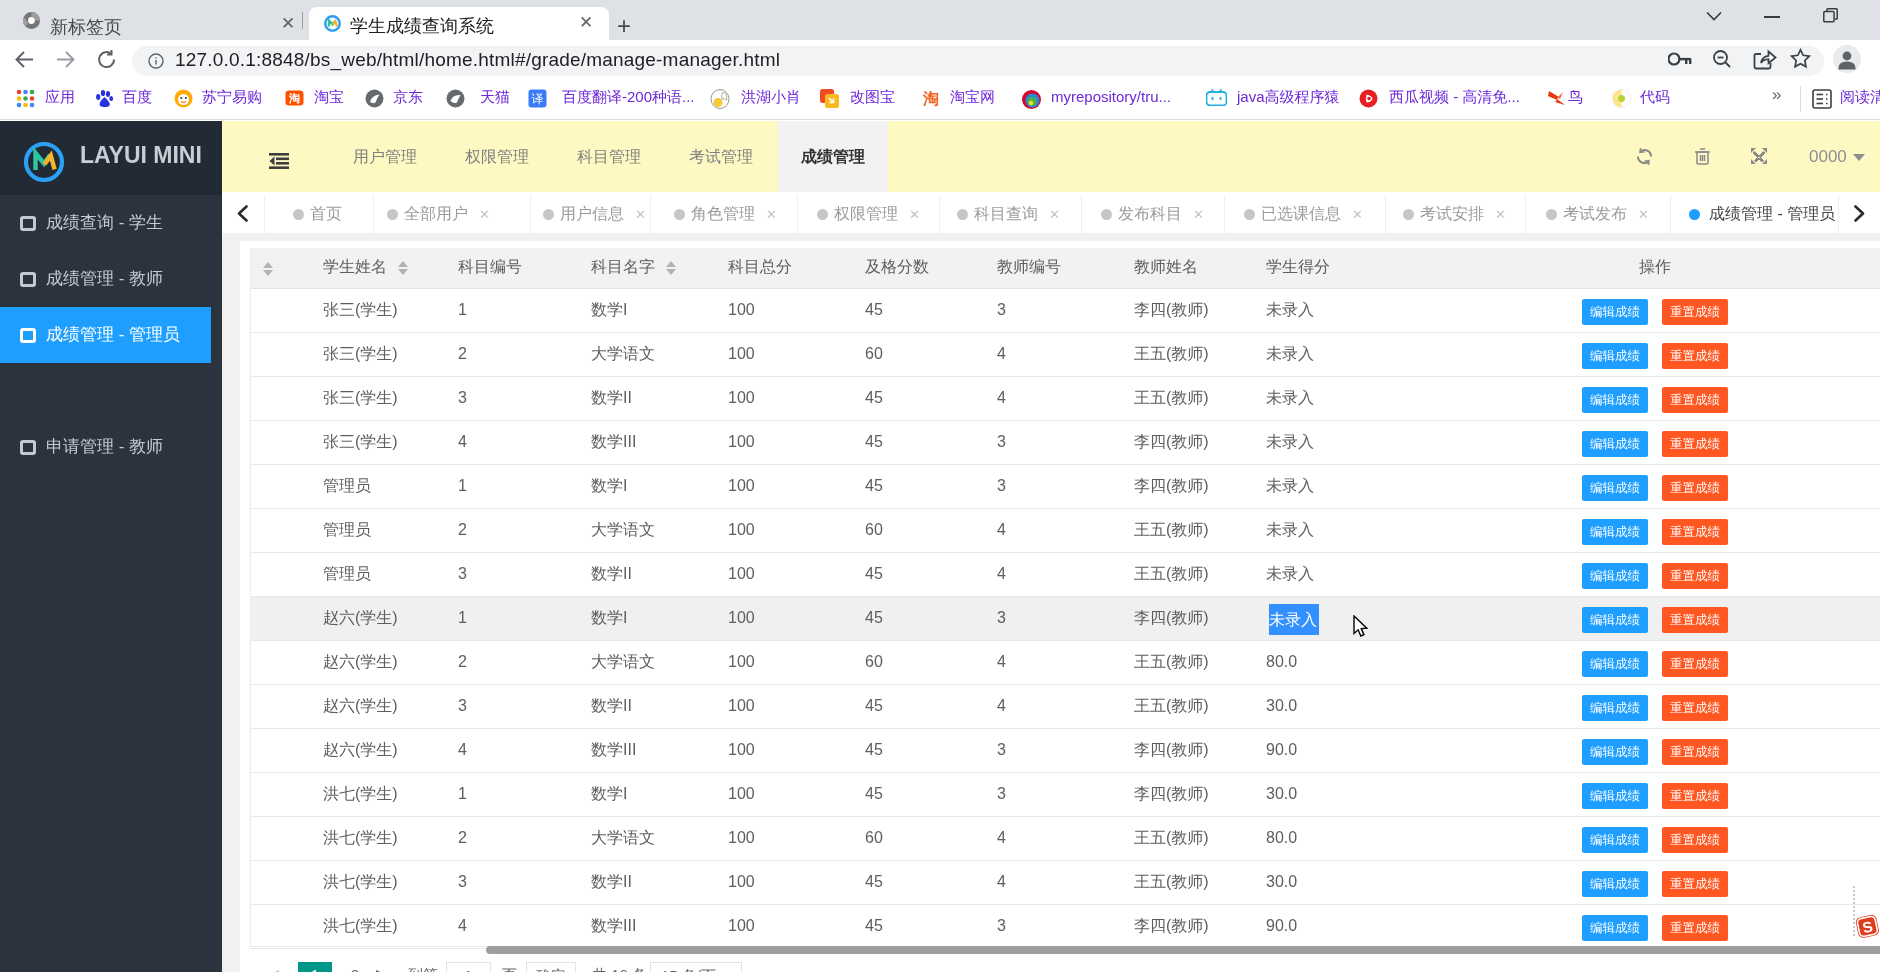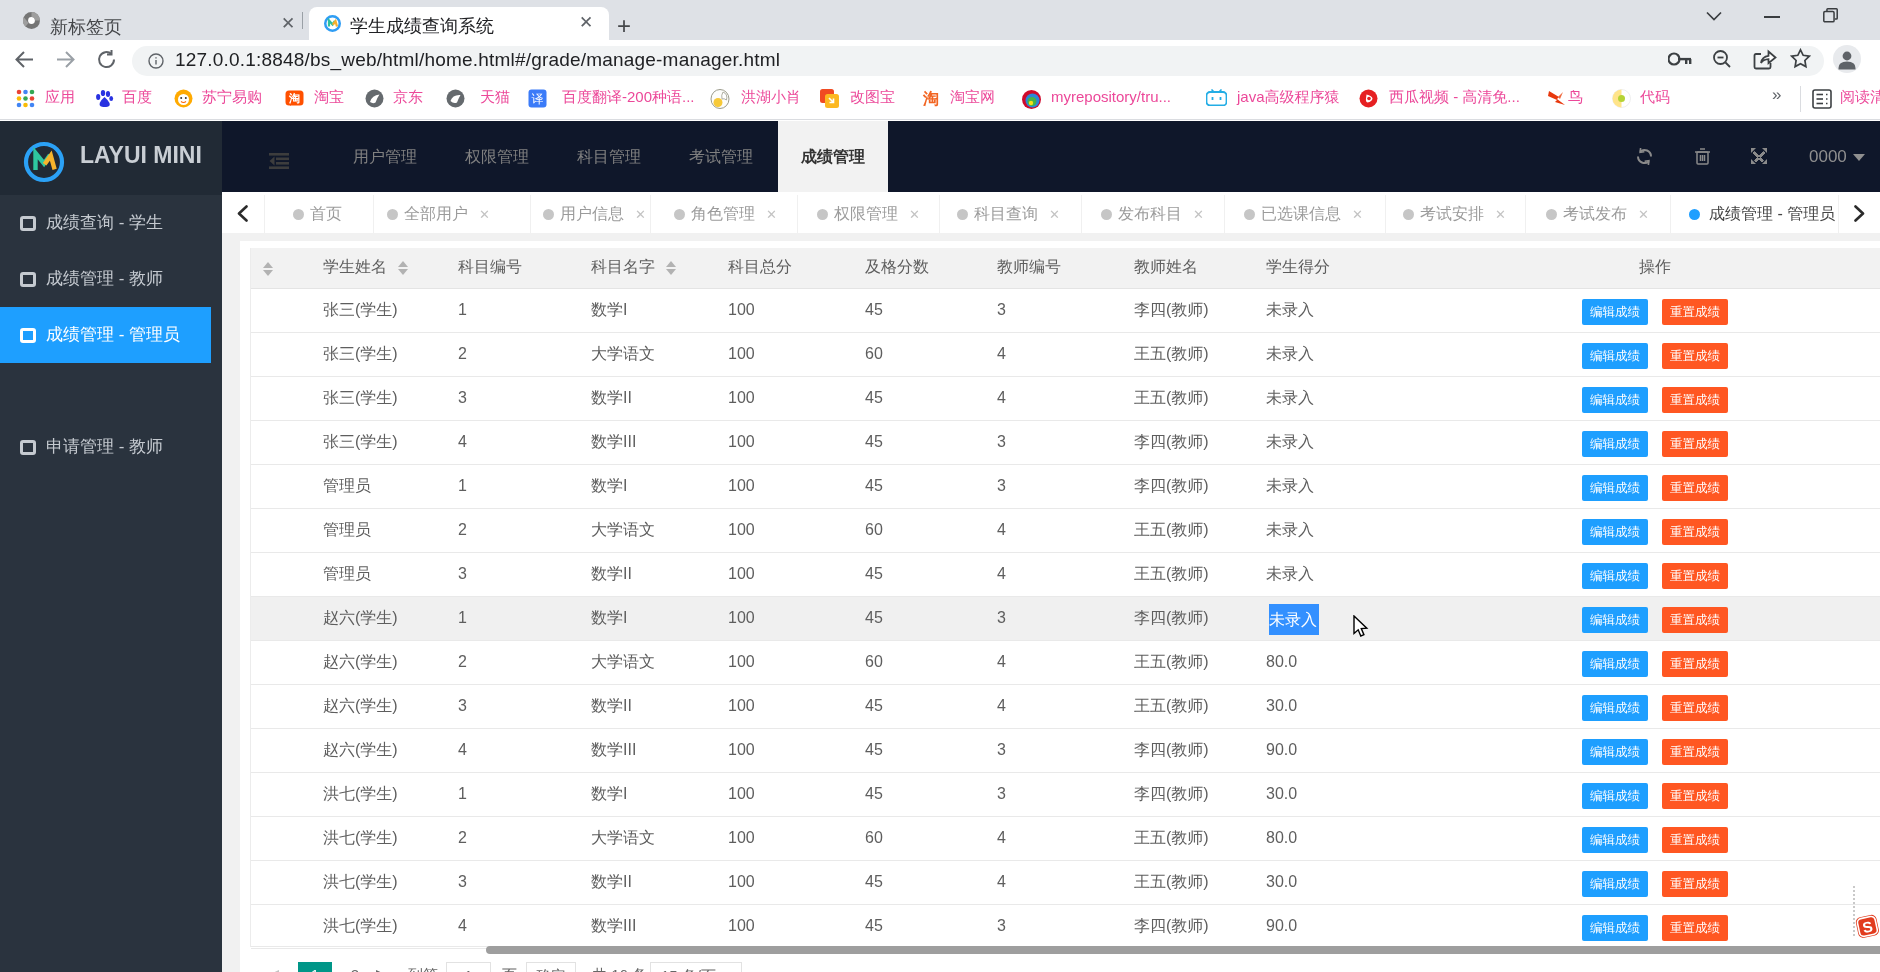--- a/index.html
+++ b/index.html
@@ -8,32 +8,32 @@
 
 #tabbar { position:absolute; left:0; top:0; width:1880px; height:40px; background:#dee1e6; }
 #toolbar { position:absolute; left:0; top:40px; width:1880px; height:38px; background:#fff; }
 #bookbar { position:absolute; left:0; top:78px; width:1880px; height:42px; background:#fff; border-bottom:1px solid #dadce0; }
 .tab-inactive { position:absolute; left:8px; top:8px; width:294px; height:32px; color:#45474a; }
 .tab-active { position:absolute; left:309px; top:7px; width:300px; height:33px; background:#fff; border-radius:8px 8px 0 0; color:#202124; }
 .tabtitle { position:absolute; top:7px; font-size:18px; white-space:nowrap; }
 .tabx { position:absolute; top:5px; font-size:17px; color:#5f6368; }
 #urlpill { position:absolute; left:132px; top:6px; width:1692px; height:30px; background:#f1f3f4; border-radius:15px; }
 #urltext { position:absolute; left:43px; top:3px; font-size:19px; color:#202124; letter-spacing:0.2px; white-space:nowrap; }
-.bm { position:absolute; top:10px; height:22px; font-size:15px; color:#ec4899; white-space:nowrap; }
+.bm { position:absolute; top:10px; height:22px; font-size:15px; color:#6d28d9; white-space:nowrap; }
 .bmi { position:absolute; top:11px; }
 
 #page { position:absolute; left:0; top:121px; width:1880px; height:851px; background:#fff; }
 #sidebar { position:absolute; left:0; top:0; width:222px; height:851px; background:#2a333e; }
 #sidelogo { position:absolute; left:0; top:0; width:222px; height:74px; background:#212a35; }
 #logotext { position:absolute; left:80px; top:21px; font-size:23px; font-weight:bold; color:#c9ced4; letter-spacing:0; }
 .mi { position:absolute; left:0; width:211px; height:56px; color:#c5cad0; font-size:17px; line-height:56px; }
 .mi .mtext { position:absolute; left:46px; }
 .mi.active { background:#1e9fff; color:#fff; }
 .micon { position:absolute; left:20px; top:21px; width:16px; height:15px; border:3px solid currentColor; border-radius:3px; }
-#navbar { position:absolute; left:222px; top:0; width:1658px; height:71px; background:#0f172a; }
+#navbar { position:absolute; left:222px; top:0; width:1658px; height:71px; background:#fef9c3; }
 .nav { position:absolute; top:0; height:71px; line-height:71px; font-size:16px; color:#808080; text-align:center; }
 .nav.active { background:#f2f2f2; color:#333; font-weight:600; }
 #tabstrip { position:absolute; left:222px; top:71px; width:1658px; height:41px; background:#fff; }
 .ptab { position:absolute; top:3px; height:38px; line-height:38px; border-right:1px solid #f0f0f0; font-size:16px; color:#9b9b9b; white-space:nowrap; }
 .pdot { display:inline-block; width:11px; height:11px; border-radius:50%; background:#c6c6c6; vertical-align:-1px; }
 .ptab.active { color:#444; }
 .ptab.active .pdot { background:#1e9fff; }
 .ptabx { color:#c3c3c3; font-size:13px; }
 #content { position:absolute; left:222px; top:112px; width:1658px; height:739px; background:#f1f1f1; }
 #card { position:absolute; left:18px; top:8px; width:1640px; height:731px; background:#fff; }

